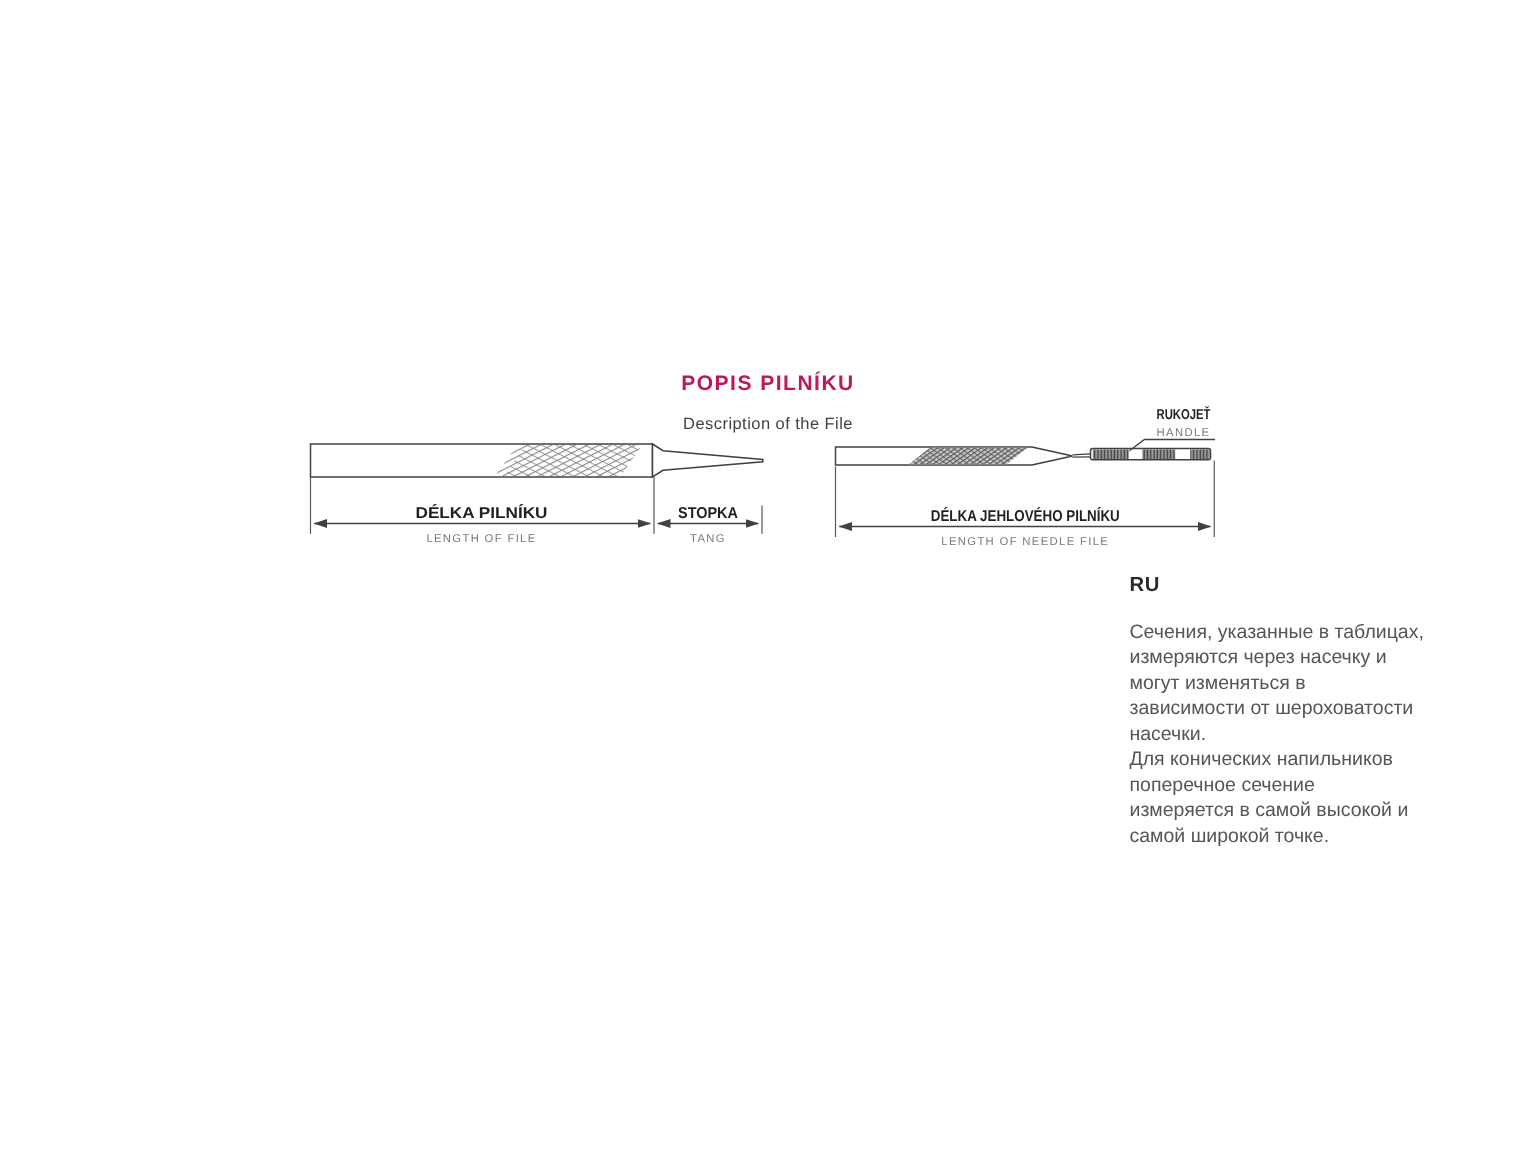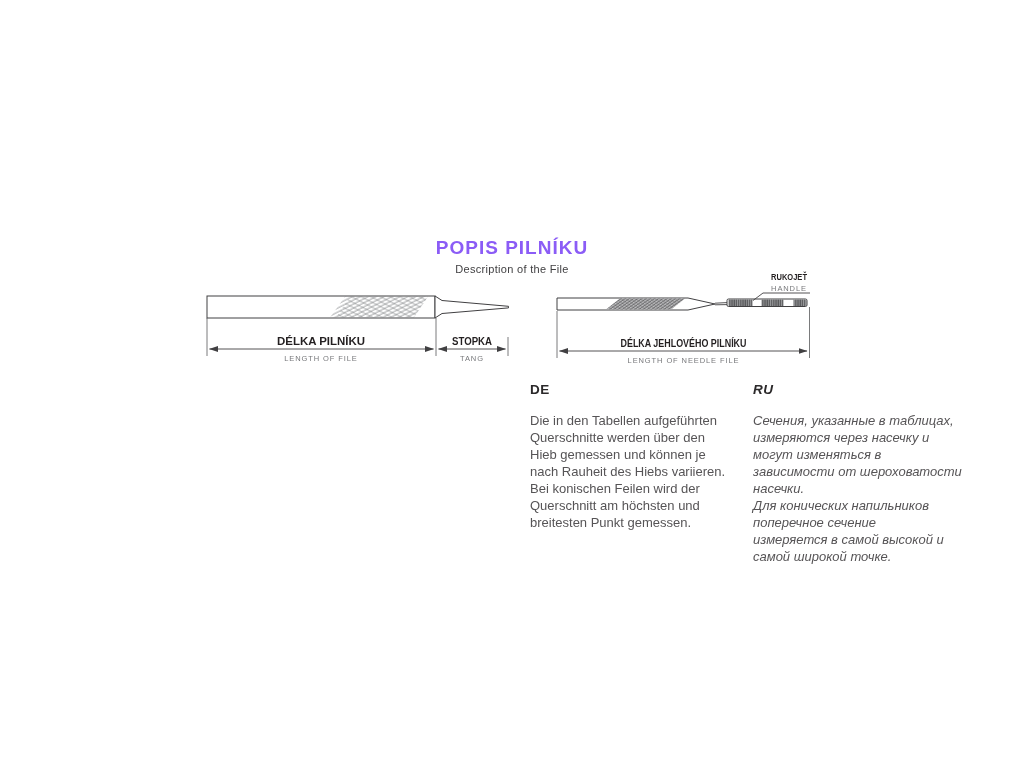--- a/index.html
+++ b/index.html
@@ -6,43 +6,43 @@
     margin: 0; padding: 0;
     width: 1024px; height: 768px;
     background: #ffffff;
     overflow: hidden;
     font-family: "Liberation Sans", sans-serif;
   }
   .page { position: relative; width: 1024px; height: 768px; background: #fff; }
 
   .title-block { position: absolute; top: 233px; left: 0; width: 1024px; text-align: center; }
   .title {
-    font-size: 19px; font-weight: 700; letter-spacing: 1px;
-    color: #8b5cf6; margin: 4px;
+    font-size: 14px; font-weight: 700; letter-spacing: 1px;
+    color: #be185d; margin: 14px;
   }
   .subtitle {
     font-size: 11px; font-weight: 400; letter-spacing: 0.3px;
     color: #414042; margin: 3px 0 0 0;
   }
 
   .drawing-svg { position: absolute; left: 190px; top: 265px; }
 
   .lang-col { position: absolute; top: 382px; }
   .lang-col .lang-header {
     font-size: 13.5px; font-weight: 700; color: #2b292a;
     letter-spacing: 0.5px; margin: 0 0 15px 0;
   }
   .lang-col .lang-text {
     font-size: 13px; line-height: 17px; color: #565456;
     white-space: pre; margin: 0;
   }
   .col-cz { left: 80px; }
   .col-en { left: 305px; }
   .col-de { left: 530px; }
-  .col-ru { left: 753px; font-style: italic; }
+  .col-ru { left: 753px; }
 
   
   .dim-label-bold {
     font-family: "Liberation Sans", sans-serif;
     font-weight: 700; font-size: 10.5px; fill: #231f20;
   }
   .dim-label-small {
     font-family: "Liberation Sans", sans-serif;
     font-weight: 400; font-size: 7.5px; fill: #77787b; letter-spacing: 0.9px;
   }
@@ -141,30 +141,20 @@
 
       <line class="dimline" x1="369.5" y1="86" x2="617" y2="86" marker-start="url(#arr)" marker-end="url(#arr)"></line>
 
       <text class="dim-label-bold" x="493.5" y="82" text-anchor="middle" textLength="126" lengthAdjust="spacingAndGlyphs">DÉLKA JEHLOVÉHO PILNÍKU</text>
       <text class="dim-label-small" x="493.5" y="98" text-anchor="middle">LENGTH OF NEEDLE FILE</text>
     </g>
   </svg>
 
 
 
-  <div class="lang-col col-de">
-    <div class="lang-header">DE</div>
-    <div class="lang-text">Die in den Tabellen aufgeführten
-Querschnitte werden über den
-Hieb gemessen und können je
-nach Rauheit des Hiebs variieren.
-Bei konischen Feilen wird der
-Querschnitt am höchsten und
-breitesten Punkt gemessen.</div>
-  </div>
 
   <div class="lang-col col-ru">
     <div class="lang-header">RU</div>
     <div class="lang-text">Сечения, указанные в таблицах,
 измеряются через насечку и
 могут изменяться в
 зависимости от шероховатости
 насечки.
 Для конических напильников
 поперечное сечение

